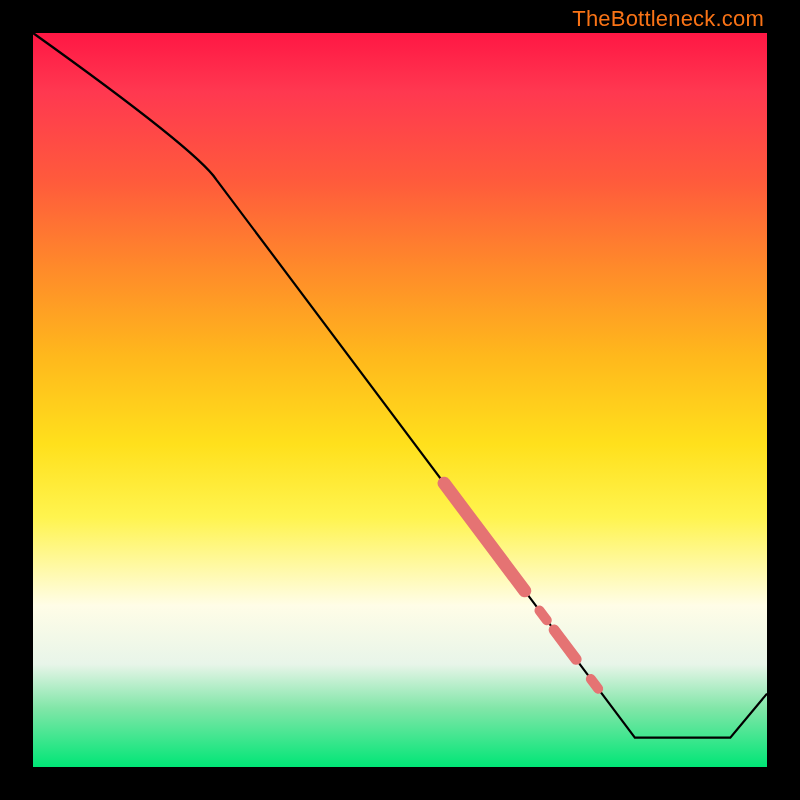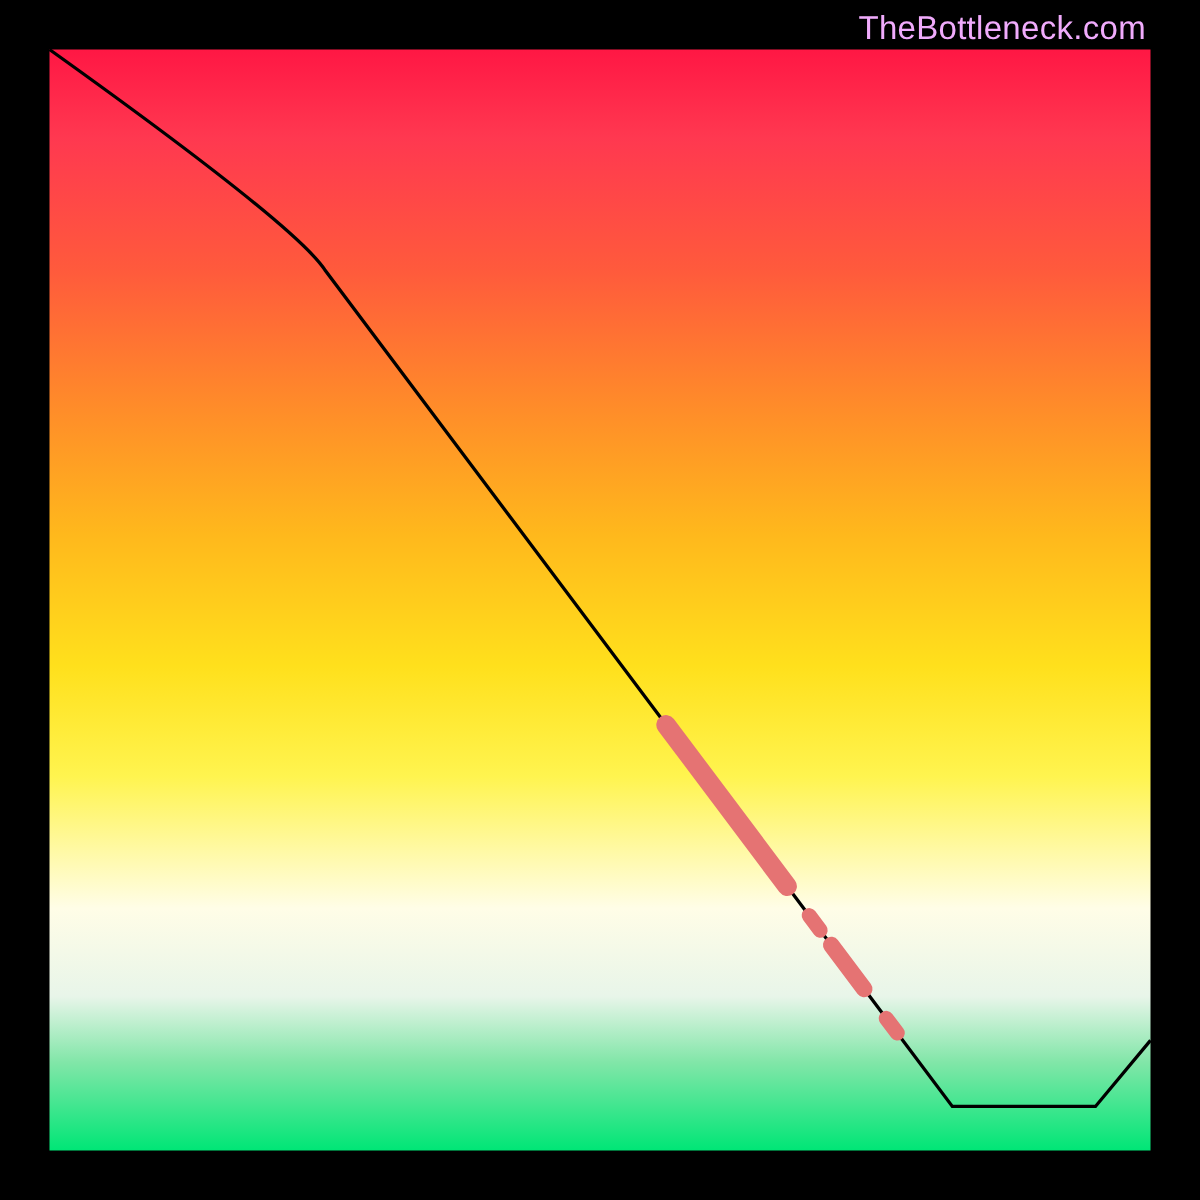--- a/index.html
+++ b/index.html
@@ -27,21 +27,21 @@
       #fffde7 78%,
       #e8f5e9 86%,
       #81e6a8 92%,
       #00e676 100%
     );
   }
   .attribution {
     position: absolute;
     top: 6px;
     right: 36px;
-    color: #f0abfc;
+    color: #f97316;
     font-size: 22px;
     font-weight: 500;
     letter-spacing: 0.2px;
   }
   svg.curve {
     position: absolute;
     left: 0;
     top: 0;
     width: 734px;
     height: 734px;

